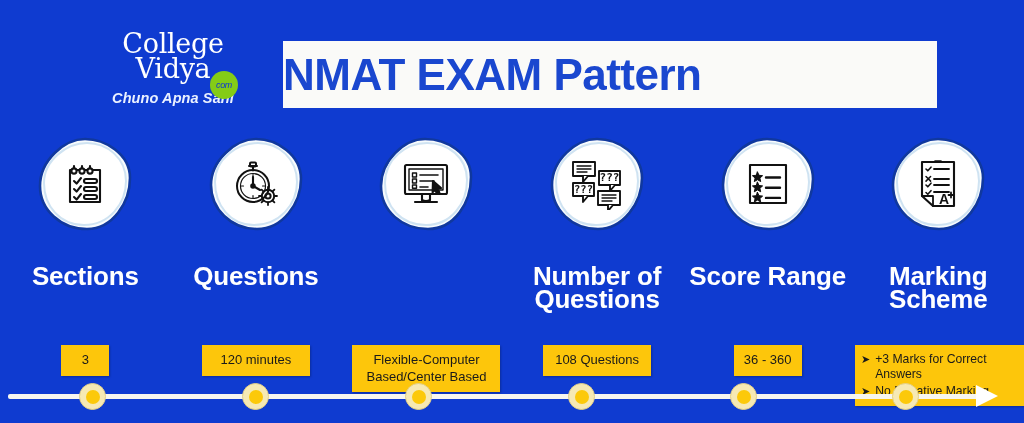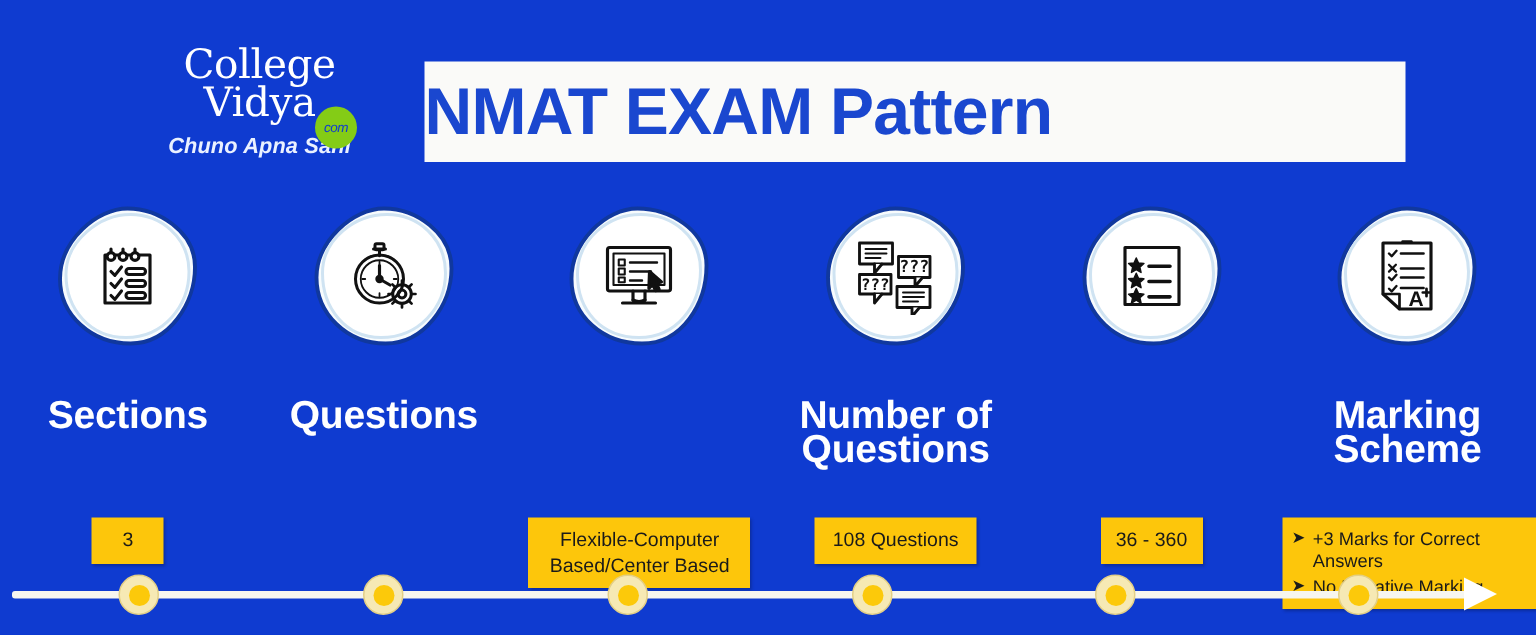--- a/index.html
+++ b/index.html
@@ -243,20 +243,23 @@
           <circle cx="23" cy="28" r="1.8" fill="#111"></circle>
           <path d="M23 16.5 v2 M34.5 28 h-2 M23 39.5 v-2 M11.5 28 h2" stroke-width="1.2"></path>
           <g transform="translate(38,38)">
             <circle cx="0" cy="0" r="6.2"></circle>
             <circle cx="0" cy="0" r="2.6"></circle>
             <path d="M0 -9 v2.6 M0 9 v-2.6 M-9 0 h2.6 M9 0 h-2.6 M-6.4 -6.4 l1.9 1.9 M6.4 6.4 l-1.9 -1.9 M-6.4 6.4 l1.9 -1.9 M6.4 -6.4 l-1.9 1.9" stroke-width="1.8"></path>
           </g>
         </svg>
       </div>
       <div class="col-label">Questions</div>
+      <div class="vb-wrap">
+        <div class="value-box w-med">120 minutes</div>
+      </div>
     </div>
 
     <div class="col">
       <div class="icon-badge">
         <svg class="blob" width="96" height="96" viewBox="0 0 96 96">
           <path d="M47 3 C68 3 93 17 93 41 C93 66 77 93 50 93 C24 93 3 75 3 50 C3 25 26 3 47 3 Z" fill="#f7fbfd" stroke="#10389e" stroke-width="2.6"></path>
           <path d="M49 7 C70 7 89 21 89 44 C89 68 73 89 48 89 C23 89 7 71 7 47 C7 23 28 7 49 7 Z" fill="#ffffff" stroke="#cfe3f2" stroke-width="2"></path>
         </svg>
         <svg class="glyph" width="52" height="50" viewBox="0 0 52 50" fill="none" stroke="#111" stroke-width="2.1" stroke-linecap="round" stroke-linejoin="round">
           <rect x="5" y="6" width="42" height="29" rx="1.5"></rect>
@@ -317,20 +320,21 @@
           <path d="M49 7 C70 7 89 23 89 46 C89 69 72 89 47 89 C23 89 7 70 7 47 C7 24 28 7 49 7 Z" fill="#ffffff" stroke="#cfe3f2" stroke-width="2"></path>
         </svg>
         <svg class="glyph" width="46" height="48" viewBox="0 0 46 48" fill="none" stroke="#111" stroke-width="2.1" stroke-linecap="round" stroke-linejoin="round">
           <rect x="5" y="5" width="36" height="38"></rect>
           <path d="M12.5 12 l1.5 3.3 3.6 .4 -2.7 2.4 .8 3.5 -3.2 -1.9 -3.2 1.9 .8 -3.5 -2.7 -2.4 3.6 -.4 z" fill="#111" stroke-width="1"></path>
           <path d="M12.5 22.2 l1.5 3.3 3.6 .4 -2.7 2.4 .8 3.5 -3.2 -1.9 -3.2 1.9 .8 -3.5 -2.7 -2.4 3.6 -.4 z" fill="#111" stroke-width="1"></path>
           <path d="M12.5 32.4 l1.5 3.3 3.6 .4 -2.7 2.4 .8 3.5 -3.2 -1.9 -3.2 1.9 .8 -3.5 -2.7 -2.4 3.6 -.4 z" fill="#111" stroke-width="1"></path>
           <path d="M21 17.5 h14 M21 27.7 h14 M21 37.9 h14" stroke-width="2.4"></path>
         </svg>
       </div>
+      <div class="col-label">Score Range</div>
       <div class="vb-wrap">
         <div class="value-box w-small" style="min-width:68px">36 - 360</div>
       </div>
     </div>
 
     <div class="col">
       <div class="icon-badge">
         <svg class="blob" width="96" height="96" viewBox="0 0 96 96">
           <path d="M48 3 C68 3 93 18 93 42 C93 67 75 93 49 93 C24 93 3 74 3 49 C3 25 28 3 48 3 Z" fill="#f7fbfd" stroke="#10389e" stroke-width="2.6"></path>
           <path d="M50 7 C70 7 89 22 89 45 C89 69 72 89 47 89 C23 89 7 70 7 46 C7 23 30 7 50 7 Z" fill="#ffffff" stroke="#cfe3f2" stroke-width="2"></path>

